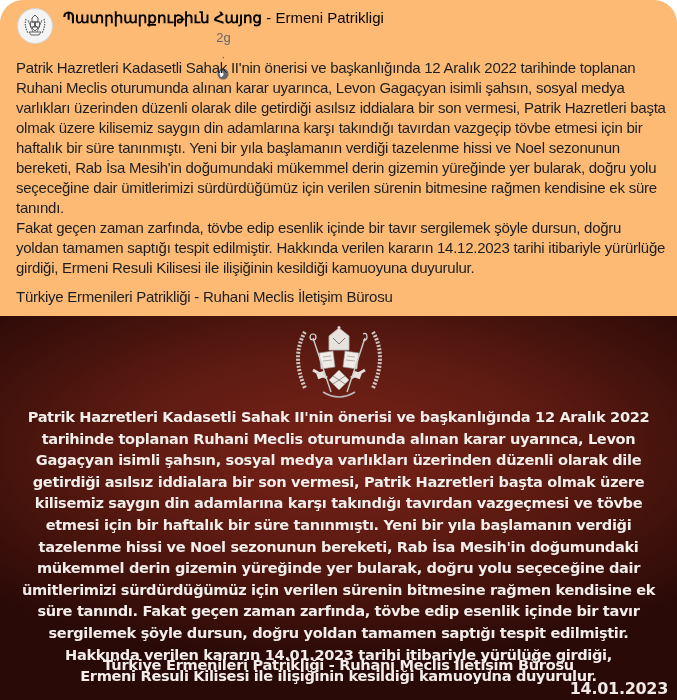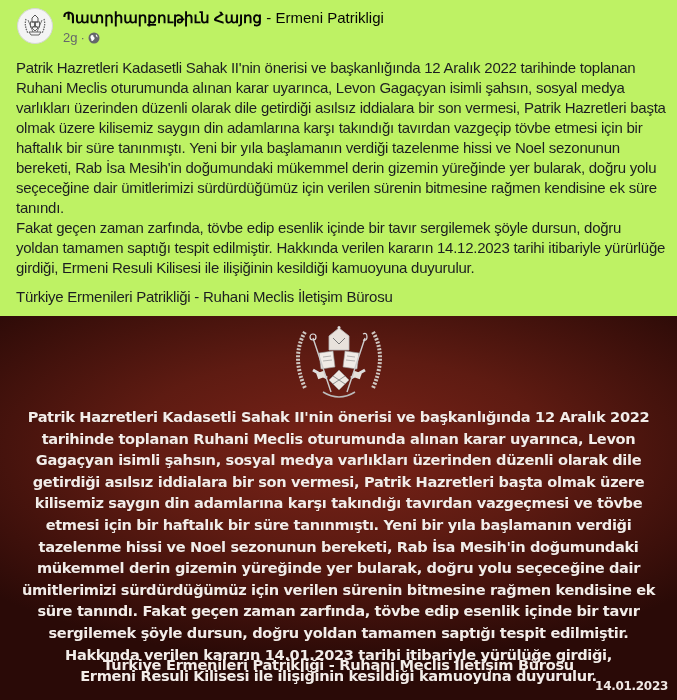--- a/index.html
+++ b/index.html
@@ -2,21 +2,21 @@
 <html><head>
   <meta charset="utf-8">
   <style>
     * { box-sizing: border-box; margin: 0; padding: 0; }
     html, body {
       width: 677px; height: 700px; overflow: hidden;
       background: #ffffff;
       font-family: "Liberation Sans", sans-serif;
       color: #050505;
     }
-    .post { width: 677px; height: 700px; position: relative; background: #bef264; }
+    .post { width: 677px; height: 700px; position: relative; background: #fdba74; border-radius: 23px; }
 
     
     .post-header {
       position: absolute; left: 0; top: 0; width: 677px; height: 50px;
       display: flex; align-items: flex-start;
     }
     .avatar {
       position: absolute; left: 17px; top: 8px;
       width: 36px; height: 36px; border-radius: 50%;
       background: #f4f4f4; border: 1px solid #d6d6d6;
@@ -25,21 +25,21 @@
     .header-text { position: absolute; left: 63px; top: 9px; }
     .page-name {
       font-size: 15px; font-weight: 600; color: #050505; line-height: 18px;
       white-space: nowrap;
     }
     .page-name .armenian { font-weight: 700; }
     .page-name .sep { font-weight: 400; }
     .page-name .turkish { font-weight: 400; }
     .meta {
       display: flex; align-items: center; gap: 3px;
-      font-size: 13px; color: #65676b; margin-top: 3px; line-height: 16px;
+      font-size: 13px; color: #65676b; margin-top: 3px; line-height: 16px; flex-direction: column;
     }
     .globe { width: 12px; height: 12px; display: inline-block; }
 
     
     .caption {
       position: absolute; left: 16px; top: 58px; width: 650px;
       font-size: 15px; line-height: 20px; color: #1c1e21;
       font-family: "Liberation Sans", sans-serif;
       letter-spacing: -0.25px;
     }
@@ -66,21 +66,21 @@
     }
     .image-text .ul { text-underline-offset: 3px; }
     .image-sig {
       position: absolute; left: 0; top: 340px; width: 677px; text-align: center;
       color: #f3ece8; font-family: "DejaVu Sans", sans-serif;
       font-size: 14.6px; font-weight: 700; letter-spacing: -0.3px;
     }
     .image-date {
       position: absolute; right: 9px; top: 363px;
       color: #f0e8e4; font-family: "DejaVu Sans", sans-serif;
-      font-size: 12px; font-weight: 700; letter-spacing: -0.3px;
+      font-size: 16px; font-weight: 700; letter-spacing: -0.3px;
     }
   </style>
 </head>
 <body>
 
 <div class="post">
 
   <div class="post-header">
     <div class="avatar">
       <svg width="30" height="30" viewBox="0 0 30 30">

